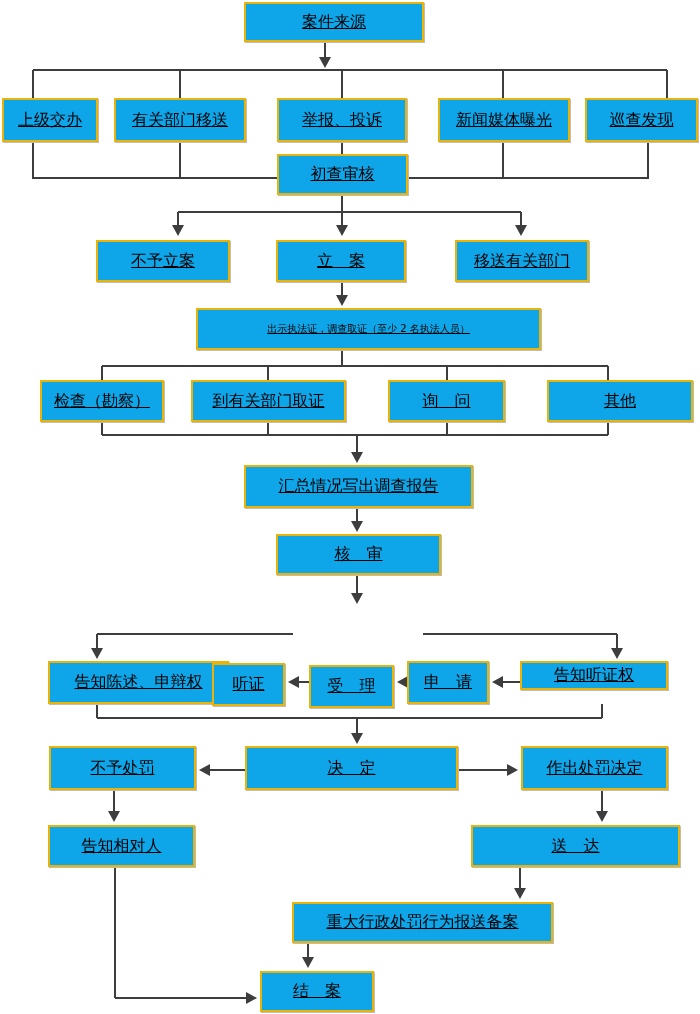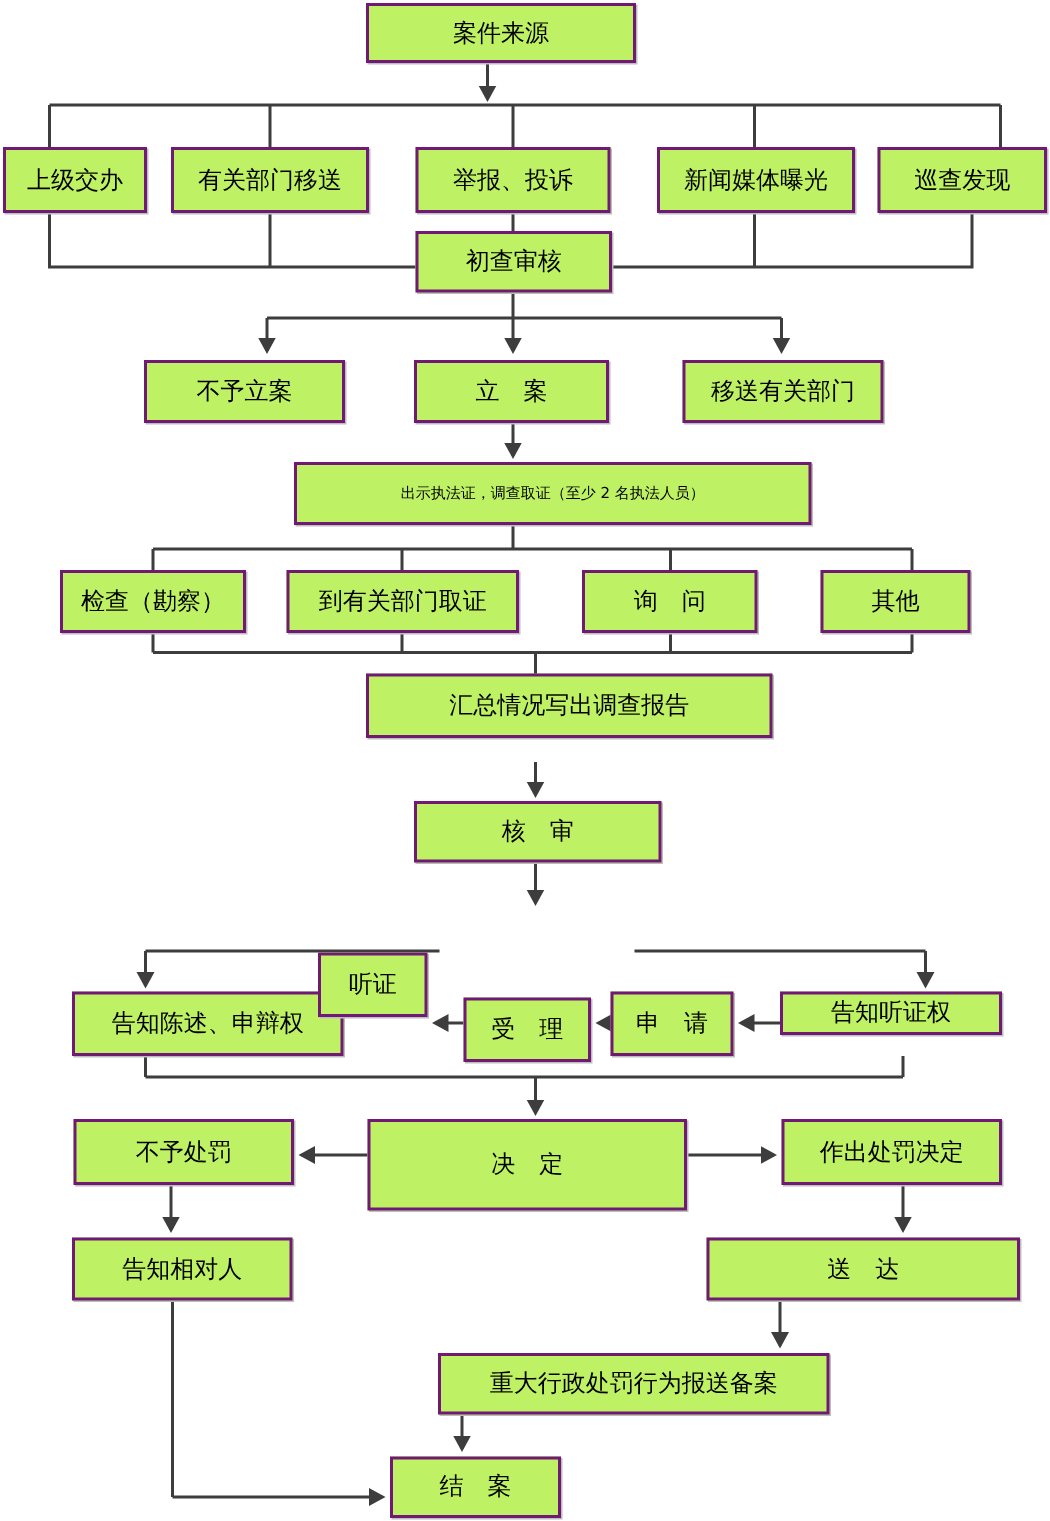--- a/index.html
+++ b/index.html
@@ -7,30 +7,31 @@
     position:relative;
     width:700px;height:1014px;
     background:#ffffff;
     font-family:"DejaVu Sans","Liberation Sans",sans-serif;
     overflow:hidden;
   }
   #wires{position:absolute;left:0;top:0;width:700px;height:1014px;}
   .node{
     position:absolute;
     box-sizing:border-box;
-    border:2px solid #701a75;
-    background:#bef264;
+    border:2px solid #eab308;
+    background:#0ea5e9;
     display:flex;
     align-items:center;
     justify-content:center;
     font-size:16px;
     color:#000;
     white-space:nowrap;
     z-index:2;
     box-shadow:1px 1px 0 #bdbdbd;
+    text-decoration:underline;
   }
 </style>
 </head>
 <body>
 
 <div id="canvas">
 
   <svg id="wires" viewBox="0 0 700 1014" xmlns="http://www.w3.org/2000/svg">
     <defs>
       <marker id="ah" markerWidth="14" markerHeight="14" refX="9" refY="6" orient="auto" markerUnits="userSpaceOnUse">
@@ -87,35 +88,35 @@
 
   <div class="node" style="left:96px;top:240px;width:134px;height:42px">不予立案</div>
   <div class="node" style="left:276px;top:240px;width:130px;height:42px">立　案</div>
   <div class="node" style="left:455px;top:240px;width:134px;height:42px">移送有关部门</div>
 
   <div class="node" style="left:196px;top:308px;width:345px;height:42px;font-size:10px">出示执法证，调查取证（至少 2 名执法人员）</div>
 
   <div class="node" style="left:40px;top:380px;width:124px;height:42px">检查（勘察）</div>
   <div class="node" style="left:191px;top:380px;width:155px;height:42px">到有关部门取证</div>
   <div class="node" style="left:388px;top:380px;width:117px;height:42px">询　问</div>
-  <div class="node" style="left:547px;top:380px;width:100px;height:42px">其他</div>
+  <div class="node" style="left:547px;top:380px;width:146px;height:42px">其他</div>
 
-  <div class="node" style="left:244px;top:449px;width:271px;height:43px">汇总情况写出调查报告</div>
+  <div class="node" style="left:244px;top:465px;width:229px;height:43px">汇总情况写出调查报告</div>
 
   <div class="node" style="left:276px;top:534px;width:165px;height:41px">核　审</div>
 
 
   <div class="node" style="left:48px;top:661px;width:181px;height:43px">告知陈述、申辩权</div>
-  <div class="node" style="left:212px;top:635px;width:73px;height:43px">听证</div>
+  <div class="node" style="left:212px;top:663px;width:73px;height:43px">听证</div>
   <div class="node" style="left:309px;top:665px;width:85px;height:43px">受　理</div>
   <div class="node" style="left:407px;top:661px;width:82px;height:43px">申　请</div>
   <div class="node" style="left:520px;top:661px;width:148px;height:29px">告知听证权</div>
 
   <div class="node" style="left:49px;top:746px;width:147px;height:44px">不予处罚</div>
-  <div class="node" style="left:245px;top:746px;width:213px;height:61px">决　定</div>
+  <div class="node" style="left:245px;top:746px;width:213px;height:44px">决　定</div>
   <div class="node" style="left:521px;top:746px;width:147px;height:44px">作出处罚决定</div>
 
   <div class="node" style="left:48px;top:825px;width:147px;height:42px">告知相对人</div>
   <div class="node" style="left:471px;top:825px;width:209px;height:42px">送　达</div>
 
   <div class="node" style="left:292px;top:902px;width:261px;height:41px">重大行政处罚行为报送备案</div>
 
   <div class="node" style="left:260px;top:971px;width:114px;height:41px">结　案</div>
 
 </div>

